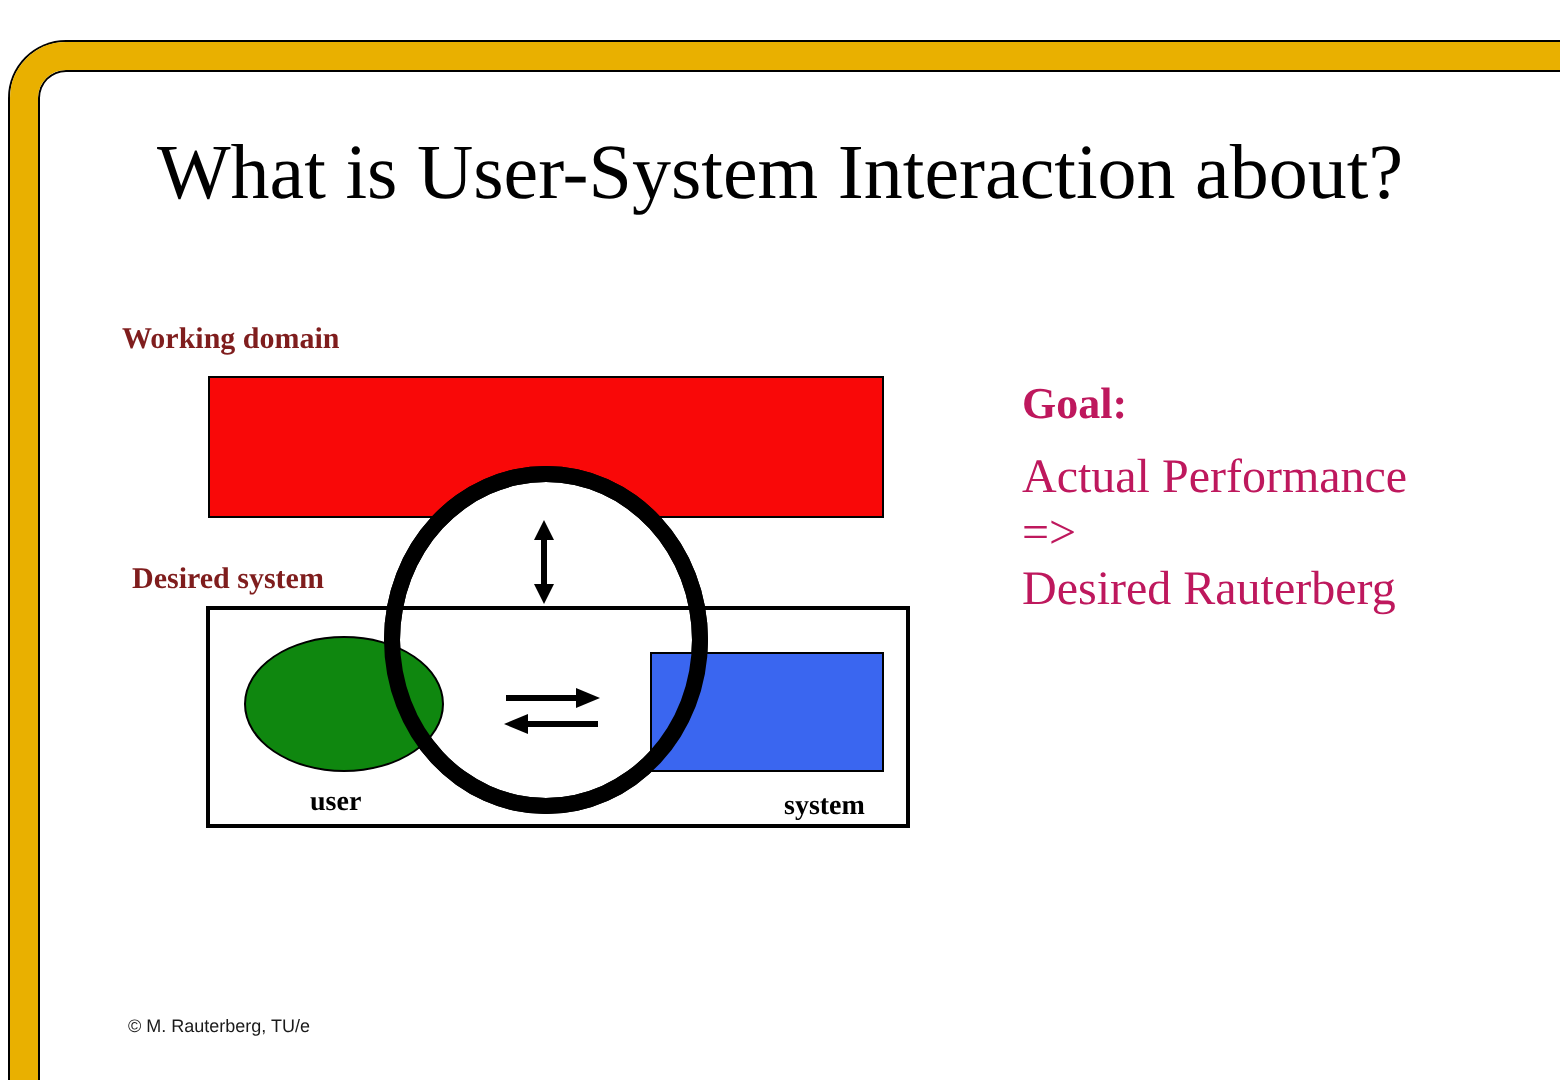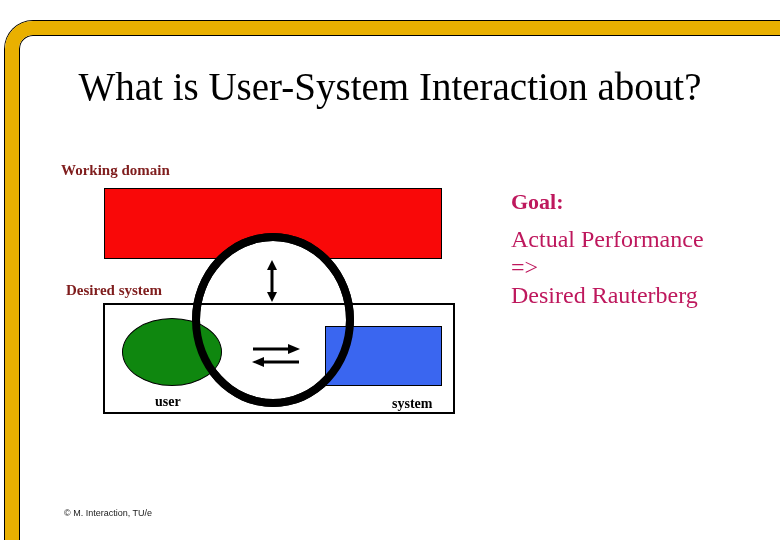--- a/index.html
+++ b/index.html
@@ -112,15 +112,15 @@
 
   <div class="lbl-system">system</div>
 
   <div class="goal">
     <p class="goal-heading">Goal:</p>
     <p class="goal-line">Actual Performance</p>
     <p class="goal-line">=&gt;</p>
     <p class="goal-line">Desired Rauterberg</p>
   </div>
 
-  <div class="footer">© M. Interaction, TU/e</div>
+  <div class="footer">© M. Rauterberg, TU/e</div>
 
 </div>
 
 </body></html>

